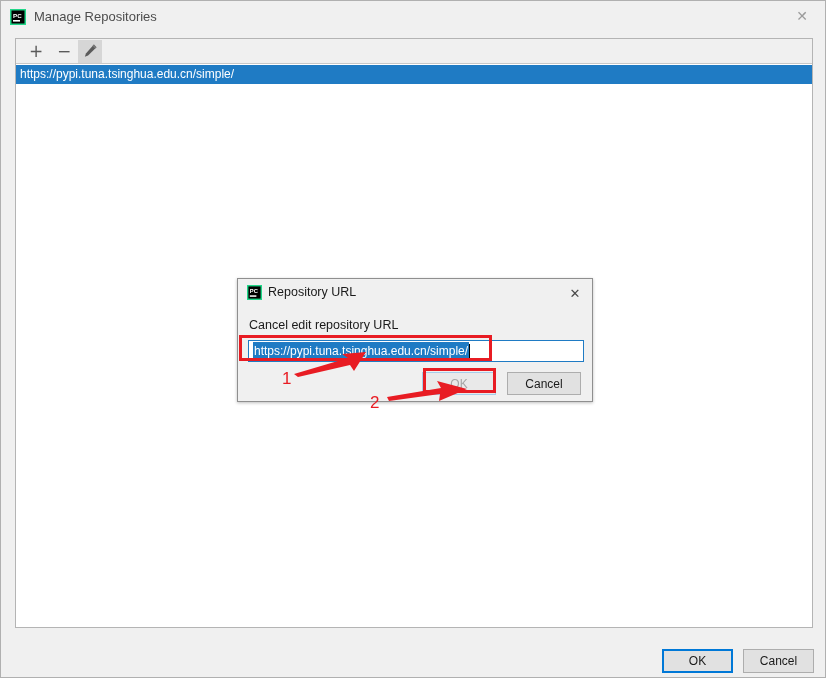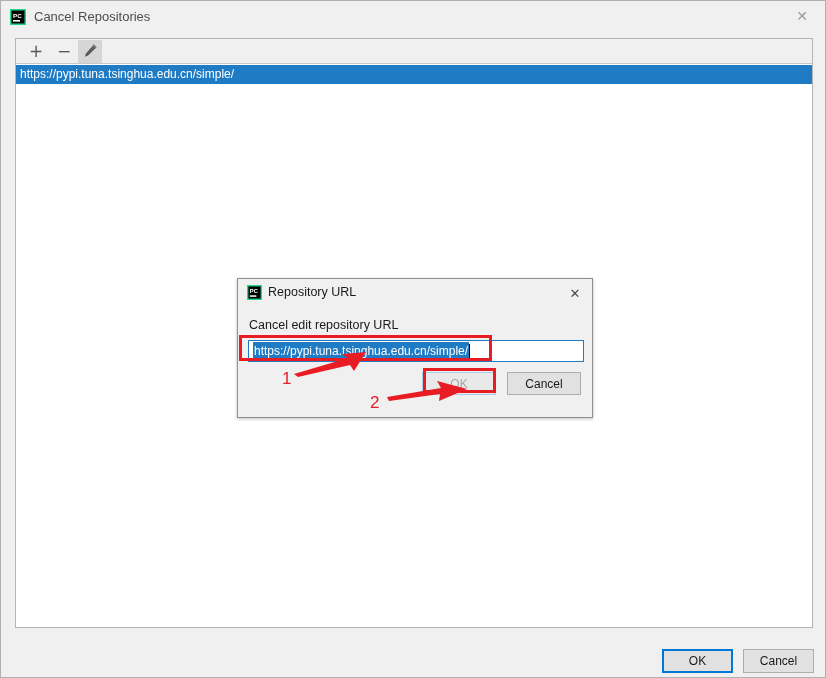--- a/index.html
+++ b/index.html
@@ -149,21 +149,21 @@
   }
   #btn-cancel-main {
     left: 742px; top: 3px;
     width: 71px;
   }
 
   
   #dialog {
     position: absolute;
     left: 236px; top: 277px;
-    width: 356px; height: 140px;
+    width: 356px; height: 124px;
     background: #f0f0f0;
     border: 1px solid #8f8f8f;
     box-shadow: 0 1px 3px rgba(0,0,0,0.25);
     box-sizing: border-box;
   }
   #dlg-titlebar {
     position: absolute;
     left: 0; top: 0;
     width: 100%; height: 28px;
   }
@@ -283,21 +283,21 @@
 
   <div id="titlebar">
     <span id="title-icon">
       <svg class="pc-icon" width="16" height="16" viewBox="0 0 16 16">
         <rect x="0" y="0" width="16" height="16" fill="#21d789"></rect>
         <rect x="1.5" y="1.5" width="13" height="13" fill="#000000"></rect>
         <text x="3" y="8.6" font-family="Liberation Sans, sans-serif" font-size="6.2" font-weight="bold" fill="#ffffff">PC</text>
         <rect x="3" y="11" width="7" height="1.6" fill="#ffffff"></rect>
       </svg>
     </span>
-    <div id="title-text">Cancel Repositories</div>
+    <div id="title-text">Manage Repositories</div>
     <div id="title-close">✕</div>
   </div>
 
   <div id="list-panel">
 
     <div id="toolbar">
       <div class="tb-btn" id="tb-add">
         <span class="glyph-plus">+</span>
       </div>
       <div class="tb-btn" id="tb-remove">

